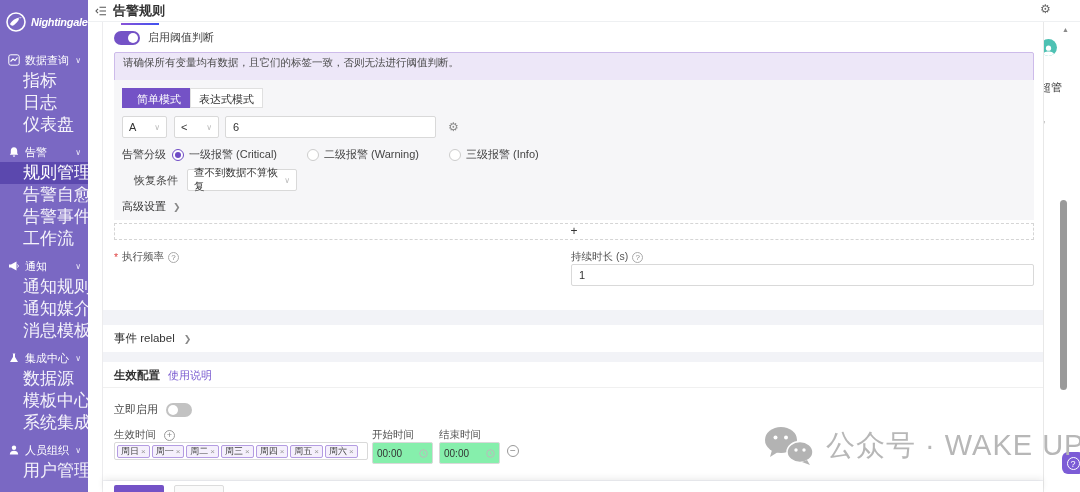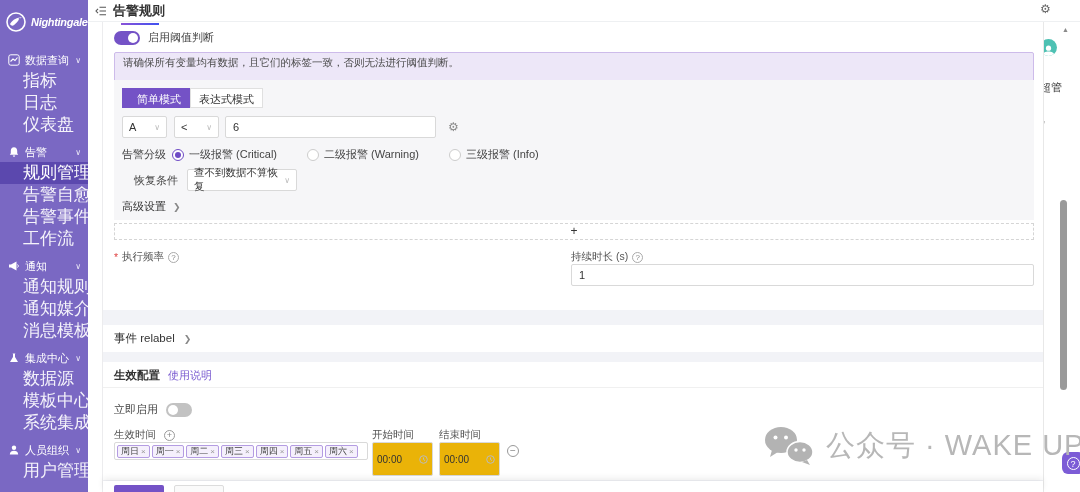--- a/index.html
+++ b/index.html
@@ -101,21 +101,21 @@
   .eff-labels .lbl { position:absolute; top:66px; font-size:10.5px; color:#555; display:flex; align-items:center; gap:8px; }
   .lbl-time { left:11px; }
   .lbl-start { left:269px; }
   .lbl-end { left:336px; }
   .circle-ic { display:inline-block; width:11px; height:11px; border:1px solid #999; border-radius:50%; font-size:9px; line-height:9px; text-align:center; color:#888; }
 
   .inputs-row { position:absolute; top:80px; left:0; right:0; height:18px; }
   .multisel { position:absolute; left:11px; width:254px; height:18px; background:#fff; border:1px solid #d9d9d9; border-radius:2px; display:flex; align-items:center; padding:0 2px; gap:2px; overflow:hidden; }
   .tag { display:inline-flex; align-items:center; gap:2px; border:1px solid #b49ce2; background:#f5f0fc; border-radius:2px; font-size:9px; color:#444; padding:0 3px; height:13px; white-space:nowrap; cursor:default; }
   .tag .x { color:#999; font-size:8px; cursor:pointer; }
-  .time-inp { position:absolute; width:61px; height:18px; background:#eab308; border:1px solid #d9d9d9; border-radius:2px; display:flex; align-items:center; padding:16px 4px; font-size:10px; color:#333; cursor:pointer; }
+  .time-inp { position:absolute; width:61px; height:18px; background:#86efac; border:1px solid #d9d9d9; border-radius:2px; display:flex; align-items:center; padding:10px 4px; font-size:10px; color:#333; cursor:pointer; }
   .time-inp svg { margin-left:auto; }
   .t-start { left:269px; } .t-end { left:336px; }
   .minus-ic { position:absolute; left:404px; top:3px; width:12px; height:12px; border:1px solid #999; border-radius:50%; font-size:10px; line-height:9px; text-align:center; color:#888; cursor:pointer; }
 
   
   .scroll-arrow { position:absolute; left:974px; top:26px; font-size:7px; color:#8a8a8a; }
   .scroll-thumb { position:absolute; left:972px; top:200px; width:7px; height:190px; background:#9a9a9a; border-radius:4px; cursor:grab; }
   .float-help { position:absolute; left:974px; top:452px; width:22px; height:22px; background:#7C5CD6; border-radius:6px; color:#fff; display:flex; align-items:center; justify-content:center; cursor:pointer; }
   .float-help span { width:13px; height:13px; border:1px solid #fff; border-radius:50%; font-size:9px; line-height:12px; text-align:center; }
 

